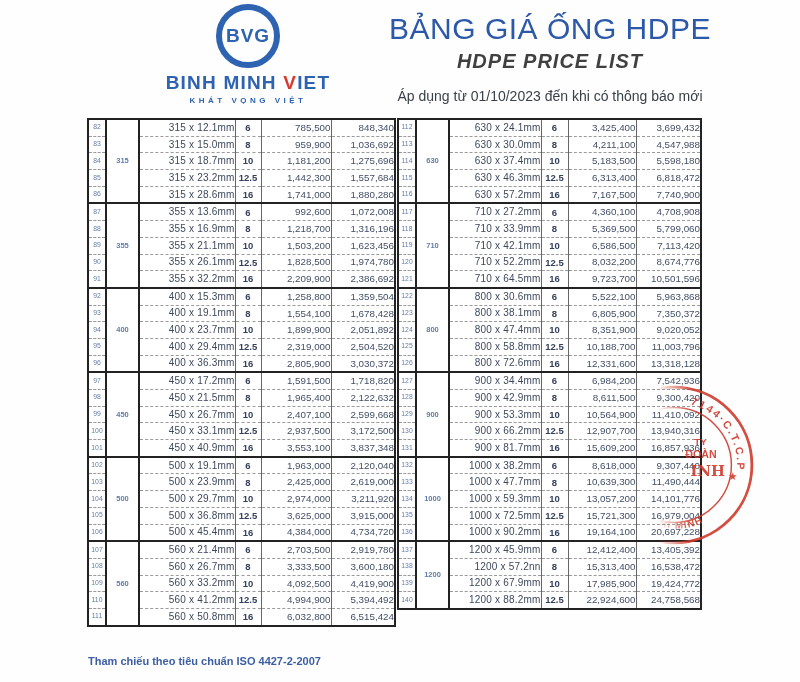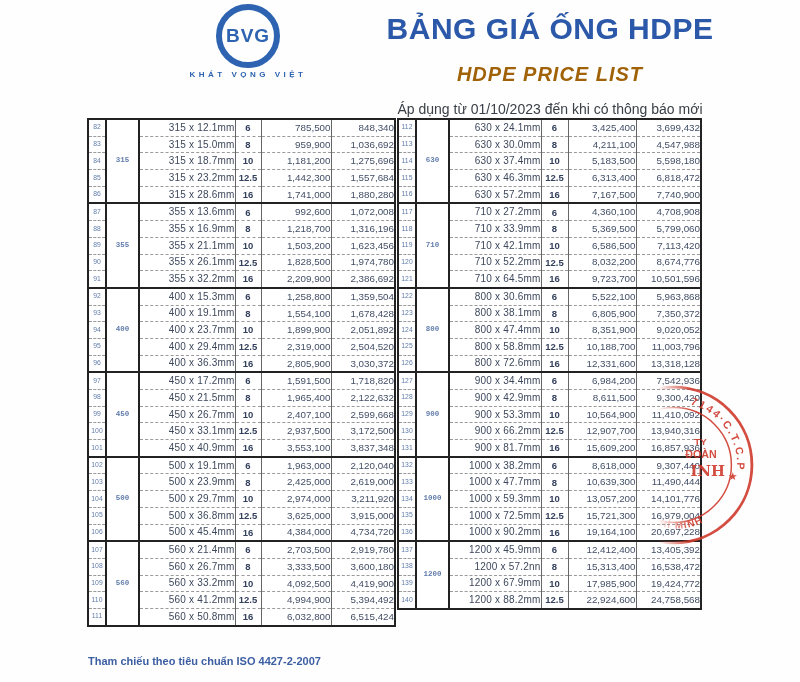--- a/index.html
+++ b/index.html
@@ -11,36 +11,36 @@
   .logo-block { position:absolute; left:150px; top:4px; width:196px; text-align:center; }
   .logo-ring {
     width:52px; height:52px; border:6px solid #2d63b0; border-radius:50%;
     margin:0 auto; display:flex; align-items:center; justify-content:center;
   }
   .logo-ring span { font-size:19px; font-weight:bold; color:#2d63b0; letter-spacing:1px; }
   .brand-name { margin-top:4px; font-size:19px; font-weight:bold; color:#2d63b0; letter-spacing:1.2px; white-space:nowrap; }
   .brand-name .red { color:#d43c30; }
   .brand-tagline { margin-top:2px; font-size:8px; font-weight:bold; color:#2d63b0; letter-spacing:3.5px;text-align:center; }
   .title-block { position:absolute; left:370px; top:12px; width:360px; text-align:center; }
-  .page-title { font-size:30px; font-weight:700; color:#2b58a8; letter-spacing:0.5px; white-space:nowrap; }
-  .page-subtitle { margin-top:17px; font-size:20px; font-weight:bold; font-style:italic; color:#a16207; letter-spacing:1px; }
+  .page-title { font-size:30px; font-weight:400; color:#2b58a8; letter-spacing:0.5px; white-space:nowrap; }
+  .page-subtitle { margin-top:4px; font-size:20px; font-weight:bold; font-style:italic; color:#404040; letter-spacing:1px; }
   .page-note { margin-top:15px; font-size:14px; color:#3a4048; }
 
   
   table.price-table {
     position:absolute; top:118px; border-collapse:collapse; table-layout:fixed;
     border:2.5px solid #222222; background:#fff;
   }
   table.price-table.left  { left:87px;  width:307px; }
   table.price-table.right { left:397px; width:303px; }
   .price-table td { height:15.7px; padding:0; line-height:1; vertical-align:middle; border-top:1px dashed #9a9a9a; }
   .price-table tr.gstart td { border-top:2.2px solid #222222; }
   .c-no    { font-size:6.8px; color:#617cab; text-align:center; }
   .c-group { font-size:7.5px; font-weight:bold; color:#617cab; text-align:center;
-             border-left:2.2px solid #222222; border-right:2.2px solid #222222;font-family:Liberation Mono, monospace; }
+             border-left:2.2px solid #222222; border-right:2.2px solid #222222; }
   .c-dim   { font-size:10px;  color:#3d485c; text-align:right; letter-spacing:0.2px; }
   .c-pn    { font-size:9.5px; font-weight:bold; color:#34405c; text-align:center;
              border-left:1px solid #666; border-right:1px solid #666; }
   .c-p1    { font-size:9.8px; color:#424e66; text-align:right; padding-right:5px; border-right:1px solid #666; }
   .c-p2    { font-size:9.8px; color:#424e66; text-align:right; padding-right:5px; }
 
   
   .stamp { position:absolute; left:592px; top:383px; width:164px; height:164px; z-index:6; pointer-events:none; }
 
   
@@ -48,20 +48,21 @@
 </style>
 </head>
 <body>
 
 <div class="page">
 
   <div class="logo-block">
     <div class="logo-ring">
       <span>BVG</span>
     </div>
+    <div class="brand-name"><span>BINH MINH </span><span class="red">V</span><span>IET</span></div>
     <div class="brand-tagline">KHÁT VỌNG VIỆT</div>
   </div>
 
   <div class="title-block">
     <div class="page-title">BẢNG GIÁ ỐNG HDPE</div>
     <div class="page-subtitle">HDPE PRICE LIST</div>
     <div class="page-note">Áp dụng từ 01/10/2023 đến khi có thông báo mới</div>
   </div>
 
   <table class="price-table left">

